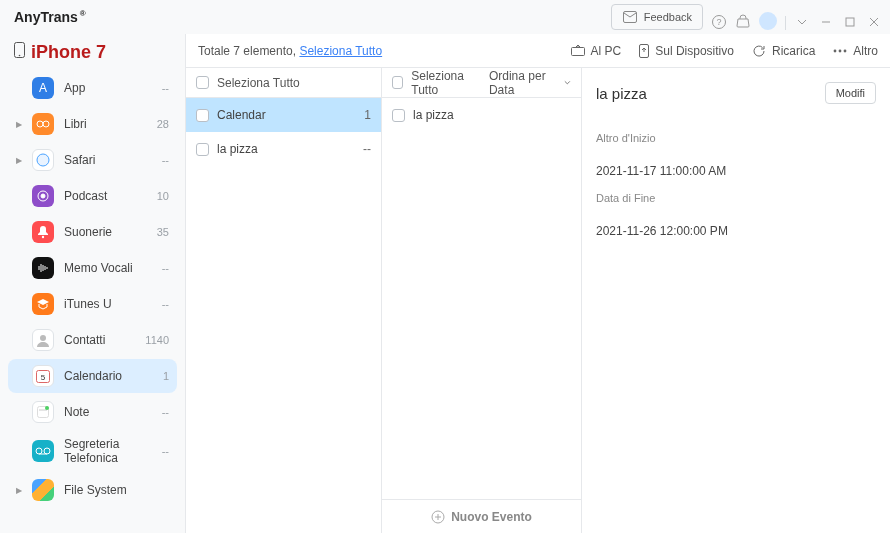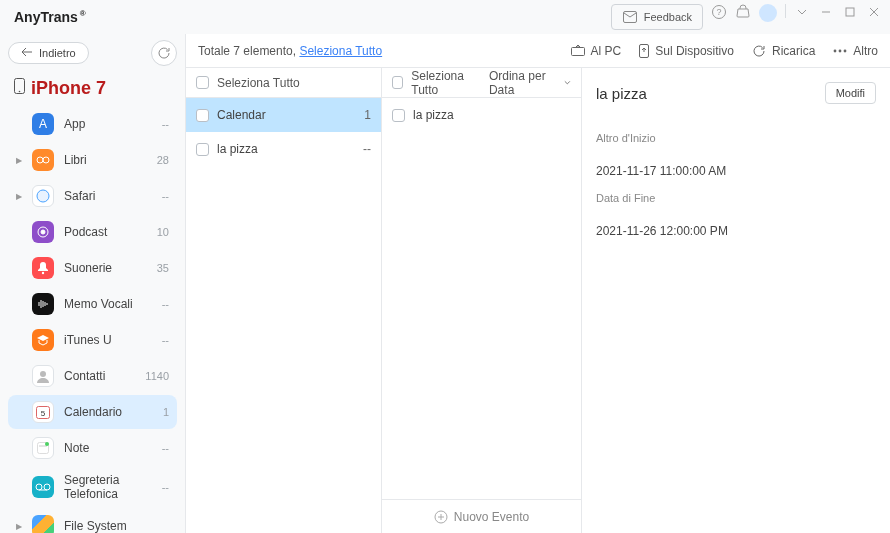--- a/index.html
+++ b/index.html
@@ -17,21 +17,21 @@
   .titlebar {
     height: 34px;
     display: flex;
     align-items: center;
     justify-content: space-between;
     padding: 0 8px 0 14px;
     background: #f8f9fa;
   }
   .brand { font-size: 14px; font-weight: 600; color: #222; }
   .brand sup { font-size: 8px; margin-left: 2px; }
-  .titlebar-right { display: flex; align-items: flex-start; gap: 8px; }
+  .titlebar-right { display: flex; align-items: flex-end; gap: 8px; }
   .feedback-btn {
     display: flex; align-items: center; gap: 6px;
     border: 1px solid #d0d4d9; border-radius: 4px;
     padding: 4px 10px; font-size: 11px; color: #555; background: #fff0;
   }
   .tb-icon { width: 16px; height: 16px; display: inline-flex; align-items: center; justify-content: center; color: #888; }
   .tb-divider { width: 1px; height: 14px; background: #d9dde1; }
   .avatar { width: 18px; height: 18px; border-radius: 50%; background: #cfe6ff; }
 
   
@@ -115,21 +115,21 @@
     padding: 12px 10px; color: #444;
   }
   .row .label { flex: 1; }
   .row .num { width: 24px; text-align: right; color: #666; }
   .row.selected { background: #bfe4ff; }
   .col-body { flex:1; overflow:auto; }
 
   .new-event {
     height: 34px; border-top: 1px solid #e6e8eb;
     display: flex; align-items: center; justify-content: center;
-    gap: 6px; color: #888; font-size: 12px;
+    gap: 6px; color: #888; font-size: 12px; font-weight: bold;
   }
 
   .detail-title-row { display:flex; align-items:center; justify-content:space-between; margin-bottom: 14px;}
   .detail-title { font-size: 15px; color: #333; }
   .modify-btn { border:1px solid #d4d8dc; border-radius:4px; padding:4px 10px; font-size:11px; background:#fff; color:#444;}
   .detail-label { color:#888; font-size:11px; margin-top: 14px; }
   .detail-value { color:#444; font-size:12px; margin-top: 20px; }
 
   
   .bg-blue{background:#2f7ee6;} .bg-orange{background:#ff8a2b;}
@@ -190,33 +190,20 @@
         <svg width="12" height="12">
           <path d="M2 2l8 8M10 2l-8 8" stroke="#999"></path>
         </svg>
       </span>
   </div>
 </div>
 
 <div class="main">
 
   <aside class="sidebar">
-    <div class="back-row">
-      <div class="back-btn">
-        <span><svg width="12" height="10" viewBox="0 0 12 10">
-              <path d="M5 1L1 5l4 4M1 5h10" stroke="#666" fill="none"></path>
-            </svg></span>
-        <span>Indietro</span>
-      </div>
-      <div class="refresh-btn">
-        <svg width="14" height="14" viewBox="0 0 14 14" fill="none" stroke="#888">
-            <path d="M12 7a5 5 0 11-1.5-3.5M12 2v3h-3"></path>
-          </svg>
-      </div>
-    </div>
     <div class="device-name">
       <span><svg width="11" height="16" viewBox="0 0 11 16">
             <rect x="0.5" y="0.5" width="10" height="15" rx="2" stroke="#555" fill="none"></rect>
             <circle cx="5.5" cy="13.5" r="0.8" fill="#555"></circle>
           </svg></span>
       <span>iPhone 7</span>
     </div>
 
     <ul class="side-list">
       <li class="side-item">

